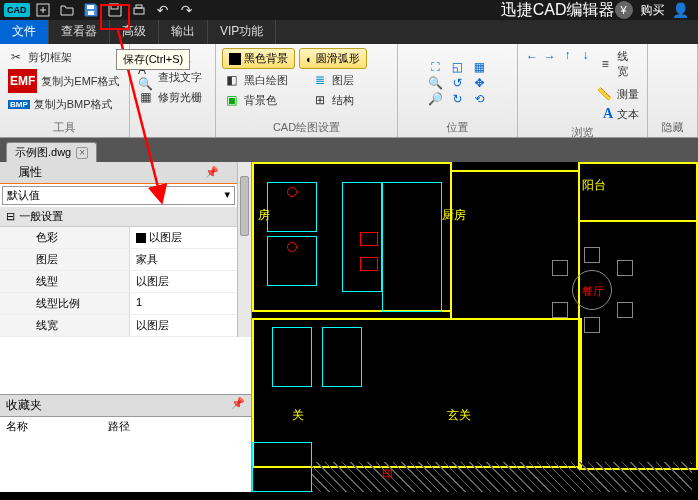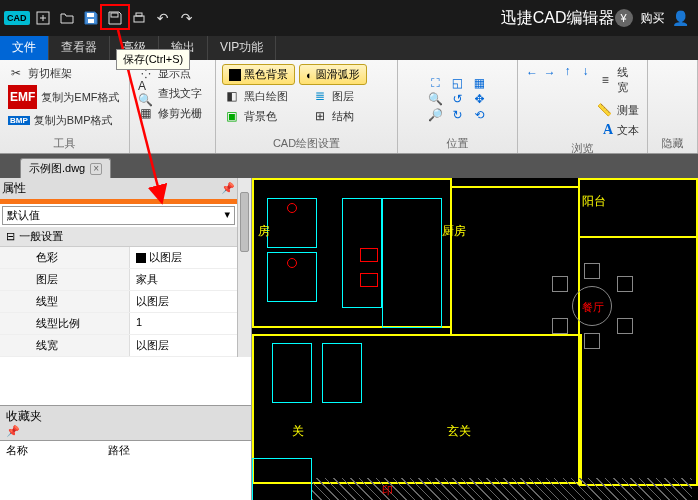--- a/index.html
+++ b/index.html
@@ -1,18 +1,18 @@
 <!DOCTYPE html>
 <html><head>
 <meta charset="utf-8">
 <style>
 * { margin: 0; padding: 0; box-sizing: border-box; font-family: "Microsoft YaHei", sans-serif; }
 body { width: 698px; height: 500px; background: #000; overflow: hidden; position: relative; }
 
-.titlebar { height: 36px; background: #1a1a1a; display: flex; align-items: center; color: #fff; }
+.titlebar { height: 20px; background: #1a1a1a; display: flex; align-items: center; color: #fff; }
 .titlebar-left { display: flex; align-items: center; gap: 2px; padding-left: 4px; }
 .cad-logo { background: #00bcd4; color: #000; font-size: 9px; font-weight: bold; padding: 2px 3px; border-radius: 2px; }
 .tb-icon { width: 22px; height: 22px; display: flex; align-items: center; justify-content: center; color: #ddd; font-size: 14px; }
 .tb-icon svg { width: 16px; height: 16px; }
 .app-title { flex: 1; text-align: right; font-size: 16px; color: #fff; }
 .titlebar-right { display: flex; align-items: center; gap: 8px; padding-right: 8px; }
 .yen-icon { width: 18px; height: 18px; border-radius: 50%; background: #666; display: flex; align-items: center; justify-content: center; font-size: 11px; }
 
 .menubar { height: 24px; background: #2a2a2a; display: flex; }
 .menu-tab { padding: 3px 12px; font-size: 12px; color: #ddd; border-right: 1px solid #444; }
@@ -27,34 +27,34 @@
 .emf-badge { background: #c00; color: #fff; font-size: 12px; padding: 5px 2px; font-weight: bold; text-align: center; }
 .bmp-badge { background: #06c; color: #fff; font-size: 8px; padding: 0 2px; font-weight: bold; }
 .big-btn { padding: 2px 6px; background: linear-gradient(#fff3c0,#ffe070); border: 1px solid #c0a020; border-radius: 3px; font-size: 11px; display: flex; align-items: center; gap: 3px; }
 .ribbon-row { display: flex; gap: 4px; }
 .ribbon-vstack { display: flex; flex-direction: column; gap: 2px; align-items: center; }
 .arrow-btn { width: 16px; height: 14px; display: flex; align-items: center; justify-content: center; color: #0066d6; font-size: 12px; }
 .blue-a { color: #0066d6; font-weight: bold; font-family: serif; font-size: 14px; }
 
 .tooltip { position: absolute; left: 116px; top: 49px; background: #fffff0; border: 1px solid #888; padding: 2px 6px; font-size: 11px; color: #000; z-index: 100; }
 
-.doc-tab-bar { height: 24px; background: #555; display: flex; align-items: flex-end; padding-left: 20px; gap: 2px; }
+.doc-tab-bar { height: 24px; background: #555; display: flex; align-items: flex-end; padding-left: 6px; gap: 2px; }
 .doc-tab { background: #ddd; border: 1px solid #888; border-bottom: none; padding: 2px 8px; font-size: 11px; display: flex; align-items: center; gap: 5px; border-radius: 3px 3px 0 0; }
 .doc-tab .close { font-size: 10px; color: #666; border: 1px solid #999; width: 12px; height: 12px; display: flex; align-items: center; justify-content: center; border-radius: 2px; }
 
 .workspace { display: flex; height: 330px; }
 .left-panel { width: 252px; background: #fff; display: flex; flex-direction: column; border-right: 1px solid #999; }
-.panel-header { background: #ddd; border-bottom: 5px solid #f97316; padding: 2px 2px; font-size: 12px; display: flex; justify-content: space-between; align-items: center; }
+.panel-header { background: #ddd; border-bottom: 1px solid #f97316; padding: 2px 18px; font-size: 12px; display: flex; justify-content: space-between; align-items: center; }
 .panel-select { background: #fff; border: 1px solid #999; padding: 1px 4px; font-size: 11px; margin: 2px; display: flex; justify-content: space-between; }
 .prop-list { flex: grow; }
 .prop-cat { background: #e4e4e4; padding: 2px 6px; font-size: 11px; display: flex; align-items: center; gap: 4px; border-bottom: 1px solid #ccc; }
 .prop-row { display: flex; font-size: 11px; border-bottom: 1px solid #eee; }
 .prop-name { width: 130px; padding: 3px 6px 3px 36px; background: #f4f4f4; border-right: 1px solid #ddd; }
 .prop-val { flex: 1; padding: 3px 6px; }
-.fav-header { background: #ddd; padding: 2px 6px; font-size: 12px; border-top: 1px solid #999; border-bottom: 1px solid #999; display: flex; justify-content: space-between; flex-direction: column; }
+.fav-header { background: #ddd; padding: 2px 6px; font-size: 12px; border-top: 1px solid #999; border-bottom: 1px solid #999; display: flex; justify-content: space-between; }
 .fav-cols { display: flex; font-size: 11px; padding: 2px 6px; gap: 80px; }
 .scrollbar-v { width: 14px; background: #e8e8e8; border-left: 1px solid #bbb; position: relative; }
 .scroll-thumb { position: absolute; left: 2px; right: 2px; top: 14px; height: 60px; background: #c0c0c0; border: 1px solid #999; border-radius: 2px; }
 
 .canvas { flex: 1; background: #000; position: relative; overflow: hidden; }
 .wall { position: absolute; border: 1px solid #fff; }
 .yellow { border: 1px solid #ff0; }
 .cyan { position: absolute; border: 1px solid #0ff; }
 .red { position: absolute; border: 1px solid #f00; }
 .room-label { position: absolute; color: #ff0; font-size: 12px; }

